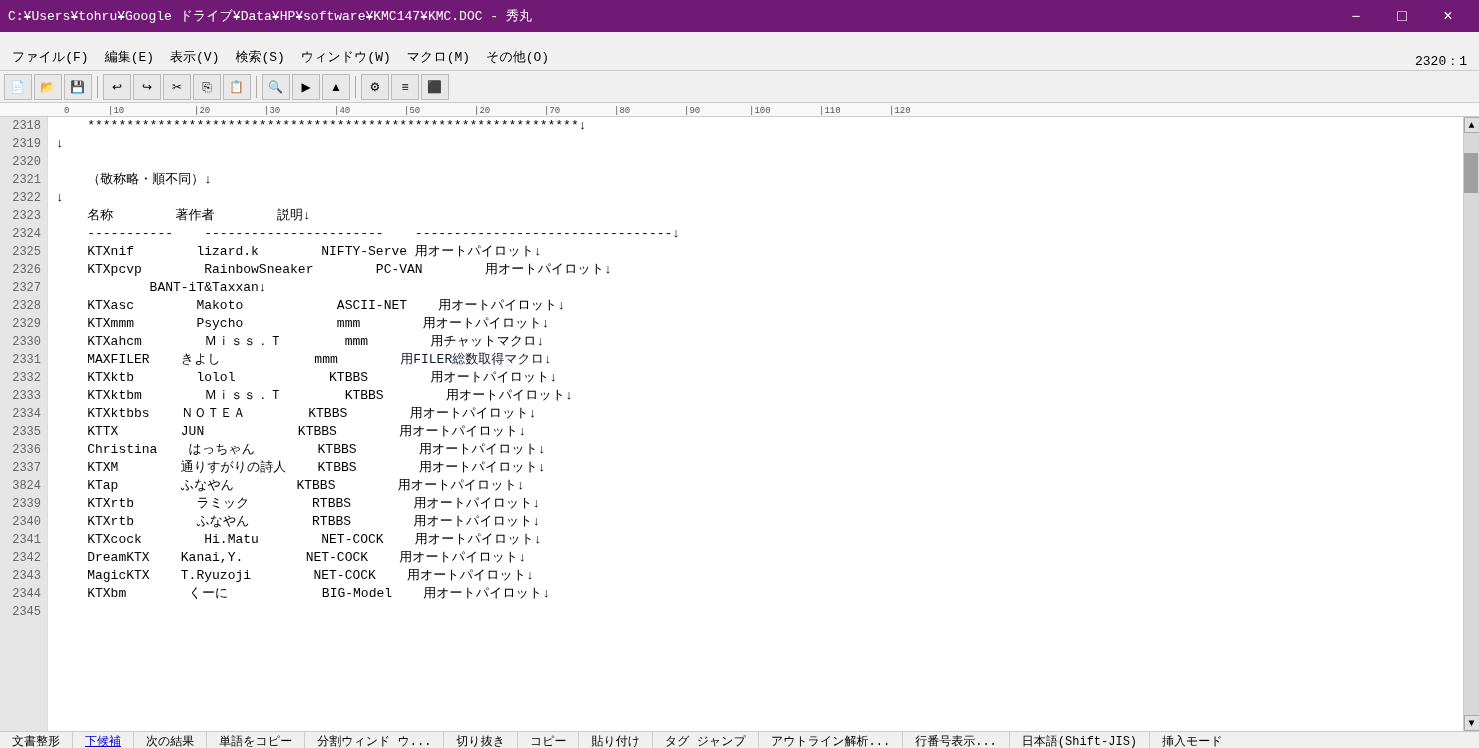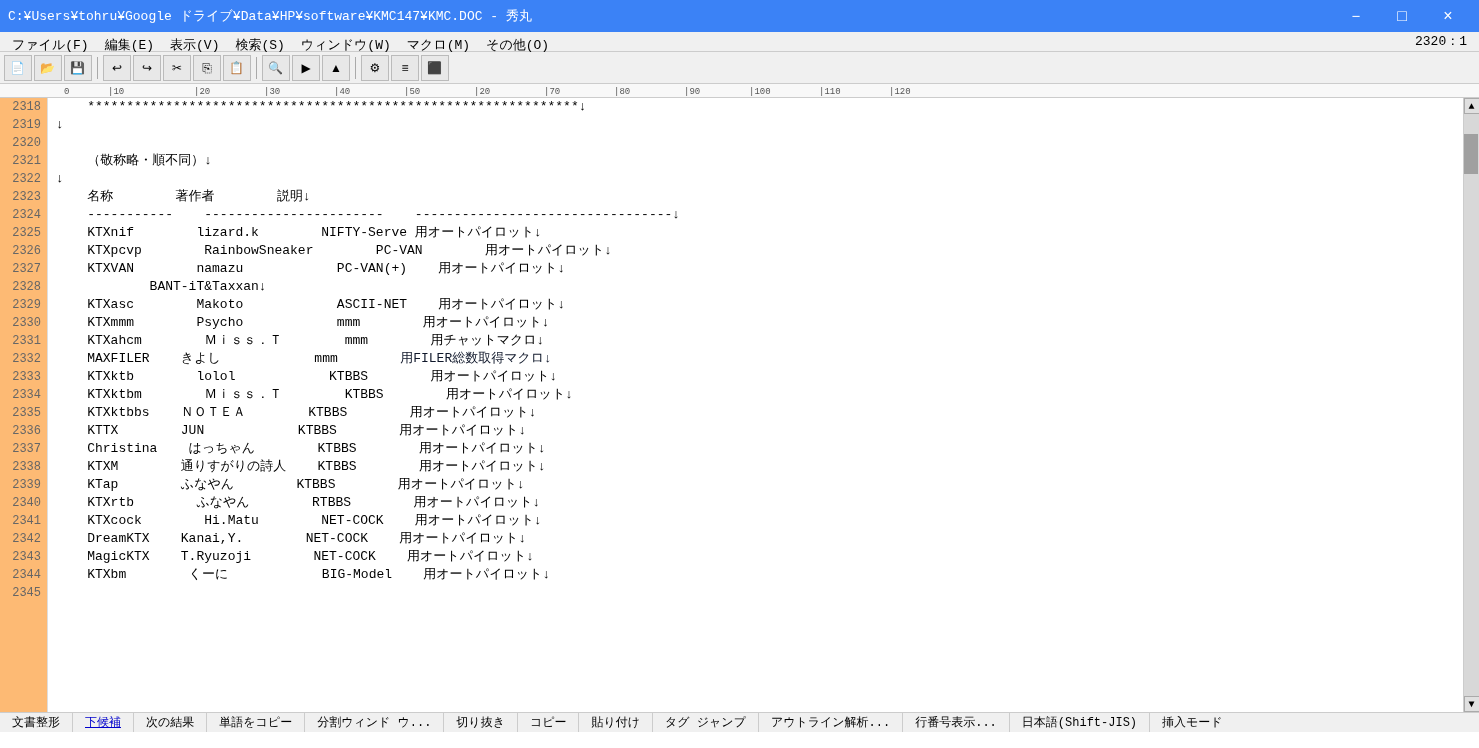--- a/index.html
+++ b/index.html
@@ -1,40 +1,40 @@
 <!DOCTYPE html>
 <html><head>
   <meta charset="utf-8">
   <style>
     * { margin: 0; padding: 0; box-sizing: border-box; }
     body { font-family: 'MS Gothic', 'Courier New', monospace; font-size: 13px; background: #fff; color: #000; overflow: hidden; width: 1479px; height: 748px; }
     
     
     #titlebar {
-      background: #3b82f6;
+      background: #701a75;
       color: #fff;
       height: 32px;
       display: flex;
       align-items: center;
       padding: 0 8px;
       justify-content: space-between;
     }
     #titlebar-controls { display: flex; gap: 0; }
     .title-btn {
       width: 46px; height: 32px; background: transparent; border: none; color: #fff;
       font-size: 16px; cursor: pointer; display: flex; align-items: center; justify-content: center;
     }
 
     
     #menubar {
       background: #f0f0f0;
       border-bottom: 1px solid #ccc;
-      height: 20px;
-      display: flex;
-      align-items: flex-start;
+      height: 39px;
+      display: flex;
+      align-items: flex-end;
       padding: 0 4px;
       justify-content: space-between;
     }
     .menubar-left { display: flex; align-items: center; }
     .menu-item {
       padding: 4px 8px;
       font-size: 13px;
       cursor: pointer;
     }
     #line-col { font-size: 13px; padding-right: 8px; }
@@ -83,21 +83,21 @@
     }
 
     
     #editor-container {
       display: flex;
       height: calc(748px - 32px - 28px - 32px - 14px - 28px);
       overflow: hidden;
     }
     #line-numbers {
       width: 48px;
-      background: #fdba74;
+      background: #e5e5e5;
       border-right: 1px solid #ddd;
       overflow: hidden;
       flex-shrink: 0;
       padding-top: 0;
     }
     .line-num {
       display: block;
       text-align: right;
       padding-right: 6px;
       height: 18px;
@@ -236,53 +236,53 @@
       <span class="line-num">2328</span>
       <span class="line-num">2329</span>
       <span class="line-num">2330</span>
       <span class="line-num">2331</span>
       <span class="line-num">2332</span>
       <span class="line-num">2333</span>
       <span class="line-num">2334</span>
       <span class="line-num">2335</span>
       <span class="line-num">2336</span>
       <span class="line-num">2337</span>
-      <span class="line-num">2338</span>
+      <span class="line-num">3824</span>
       <span class="line-num">2339</span>
       <span class="line-num">2340</span>
       <span class="line-num">2341</span>
       <span class="line-num">2342</span>
       <span class="line-num">2343</span>
       <span class="line-num">2344</span>
       <span class="line-num">2345</span>
     </div>
   <div id="editor-content">
 
   <div class="editor-line">    ***************************************************************↓</div>
       <div class="editor-line">↓</div>
       <div class="editor-line" style="color: rgb(204, 0, 0);"></div>
       <div class="editor-line">    （敬称略・順不同）↓</div>
       <div class="editor-line">↓</div>
       <div class="editor-line">    名称        著作者        説明↓</div>
       <div class="editor-line">    -----------    -----------------------    ---------------------------------↓</div>
       <div class="editor-line">    KTXnif        lizard.k        NIFTY-Serve 用オートパイロット↓</div>
       <div class="editor-line">    KTXpcvp        RainbowSneaker        PC-VAN        用オートパイロット↓</div>
-      <div class="editor-line">    KTXVAN        namazu            PC-VAN(+)    用オートパイロット↓</div>
       <div class="editor-line">            BANT-iT&amp;Taxxan↓</div>
       <div class="editor-line">    KTXasc        Makoto            ASCII-NET    用オートパイロット↓</div>
       <div class="editor-line">    KTXmmm        Psycho            mmm        用オートパイロット↓</div>
       <div class="editor-line">    KTXahcm        Ｍｉｓｓ．Ｔ        mmm        用チャットマクロ↓</div>
       <div class="editor-line"><span>    MAXFILER    きよし            mmm        </span><span style="color: #0f172a;">用FILER総数取得マクロ↓</span></div>
       <div class="editor-line">    KTXktb        lolol            KTBBS        用オートパイロット↓</div>
       <div class="editor-line">    KTXktbm        Ｍｉｓｓ．Ｔ        KTBBS        用オートパイロット↓</div>
       <div class="editor-line">    KTXktbbs    ＮＯＴＥＡ        KTBBS        用オートパイロット↓</div>
       <div class="editor-line">    KTTX        JUN            KTBBS        用オートパイロット↓</div>
       <div class="editor-line">    Christina    はっちゃん        KTBBS        用オートパイロット↓</div>
       <div class="editor-line">    KTXM        通りすがりの詩人    KTBBS        用オートパイロット↓</div>
       <div class="editor-line">    KTap        ふなやん        KTBBS        用オートパイロット↓</div>
+      <div class="editor-line">    KTXrtb        ラミック        RTBBS        用オートパイロット↓</div>
       <div class="editor-line">    KTXrtb        ふなやん        RTBBS        用オートパイロット↓</div>
       <div class="editor-line">    KTXcock        Hi.Matu        NET-COCK    用オートパイロット↓</div>
       <div class="editor-line">    DreamKTX    Kanai,Y.        NET-COCK    用オートパイロット↓</div>
       <div class="editor-line">    MagicKTX    T.Ryuzoji        NET-COCK    用オートパイロット↓</div>
       <div class="editor-line">    KTXbm        くーに            BIG-Model    用オートパイロット↓</div>
     </div>
   <div id="vscroll">
     <div class="scroll-btn">▲</div>
     <div class="scroll-track">
       <div class="scroll-thumb"></div>

